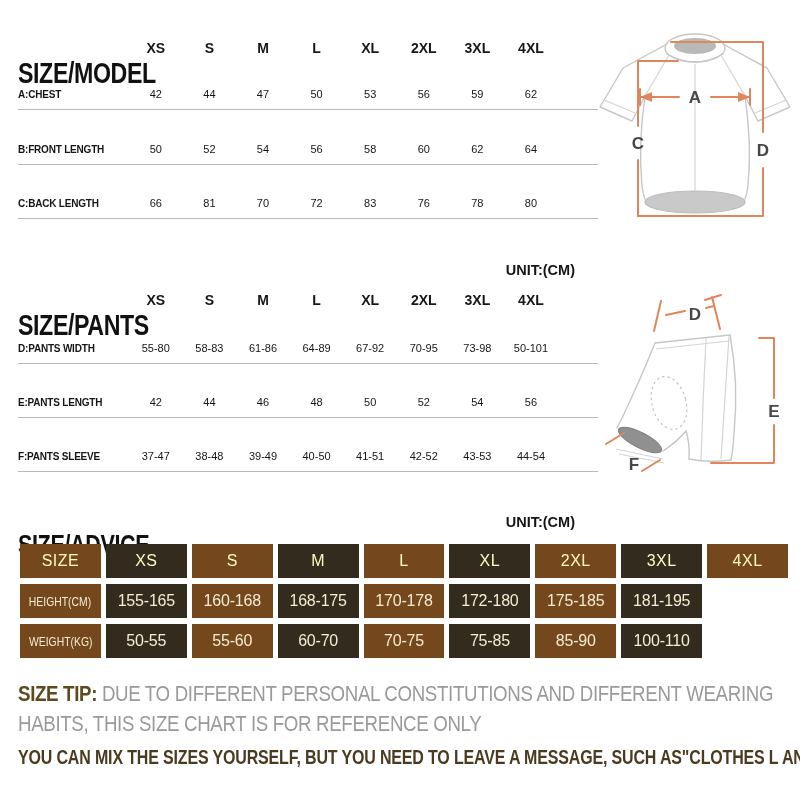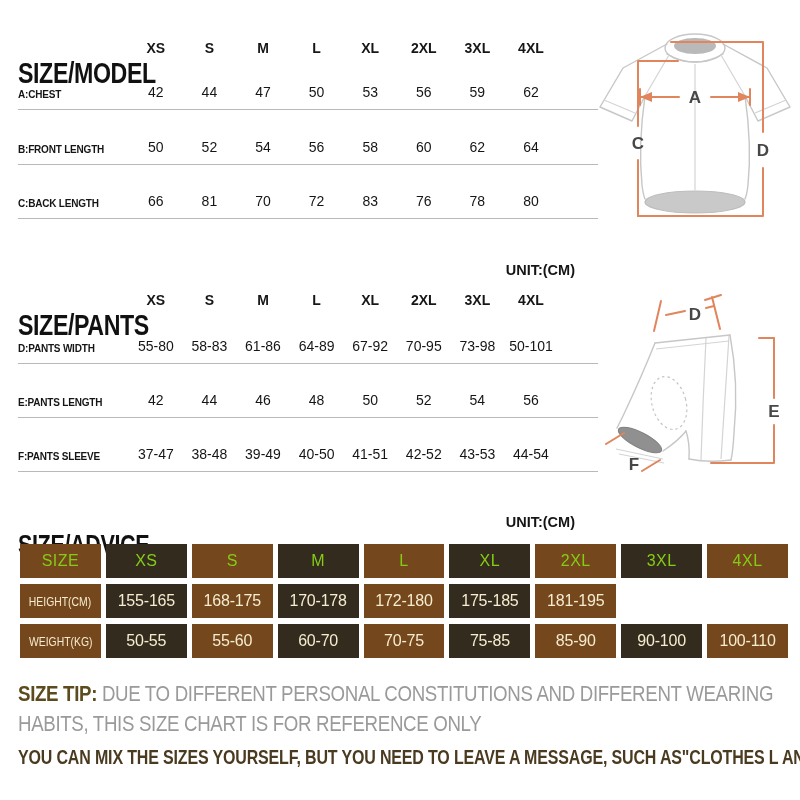--- a/index.html
+++ b/index.html
@@ -20,36 +20,36 @@
     position:absolute;left:18px;width:580px;height:20px;display:grid;
     grid-template-columns:111px repeat(8,53.6px);align-items:center;
   }
   .szh{text-align:center;font-weight:700;font-size:14px;color:#161616;}
   .mrow{
     position:absolute;left:18px;width:580px;box-sizing:border-box;display:grid;
     grid-template-columns:111px repeat(8,53.6px);align-items:end;
     padding-bottom:9px;border-bottom:1px solid #b9b9b9;
   }
   .rlabel{font-weight:700;font-size:10px;letter-spacing:-0.2px;white-space:nowrap;}
-  .rval{text-align:center;font-size:14px;}
+  .rval{text-align:center;font-size:11px;}
   .unit{
     position:absolute;left:18px;width:557px;text-align:right;
     font-weight:700;font-size:14.5px;margin-top:36px;
   }
   
   .agrid-row{
     position:absolute;left:20px;width:768px;height:34px;display:grid;
     grid-template-columns:repeat(9,1fr);column-gap:5px;
   }
   .acell{
     display:flex;align-items:center;justify-content:center;overflow:hidden;
   }
   .agrid-row .acell:nth-child(odd){background:var(--table-brown,#74471c);}
   .agrid-row .acell:nth-child(even){background:var(--table-dark,#332b1e);}
-  .ahead{font-size:16px;color:#84cc16;letter-spacing:.5px;}
+  .ahead{font-size:16px;color:#fef9c3;letter-spacing:.5px;}
   .aval{font-size:16px;color:var(--cell-text,#f6ecd0);letter-spacing:-0.2px;white-space:nowrap;}
   .alabel{font-size:13px;color:var(--cell-text,#f6ecd0);white-space:nowrap;transform:scaleX(.8);}
   
   .tip1{
     position:absolute;left:18px;top:679px;width:905px;margin:0;
     font-size:22px;line-height:30px;letter-spacing:-0.4px;
     transform:scaleX(.85);transform-origin:left top;color:var(--tip-text,#9a9a9a);
   }
   .tip1 .tlabel{font-weight:700;color:var(--tip-label,#5d4b1d);}
   .tip2{
@@ -228,36 +228,36 @@
   <div class="acell ahead">2XL</div>
   <div class="acell ahead">3XL</div>
   <div class="acell ahead">4XL</div>
 </div>
 
 <div class="agrid-row" style="top:584px">
   <div class="acell">
       <span class="alabel">HEIGHT(CM)</span>
     </div>
   <div class="acell aval">155-165</div>
+  <div class="acell aval">160-168</div>
   <div class="acell aval">168-175</div>
   <div class="acell aval">170-178</div>
   <div class="acell aval">172-180</div>
   <div class="acell aval">175-185</div>
   <div class="acell aval">181-195</div>
 </div>
 
 <div class="agrid-row" style="top:624px">
   <div class="acell">
       <span class="alabel">WEIGHT(KG)</span>
     </div>
   <div class="acell aval">50-55</div>
   <div class="acell aval">55-60</div>
   <div class="acell aval">60-70</div>
   <div class="acell aval">70-75</div>
   <div class="acell aval">75-85</div>
   <div class="acell aval">85-90</div>
-  <div class="acell aval">90-100</div>
   <div class="acell aval">100-110</div>
 </div>
 
 <p class="tip1"><span class="tlabel">SIZE TIP:</span><span> DUE TO DIFFERENT PERSONAL CONSTITUTIONS AND DIFFERENT WEARING HABITS, THIS SIZE CHART IS FOR REFERENCE ONLY</span></p>
 
 <p class="tip2">YOU CAN MIX THE SIZES YOURSELF, BUT YOU NEED TO LEAVE A MESSAGE, SUCH AS"CLOTHES L AND PANTS XL"</p>
 
 </body></html>

